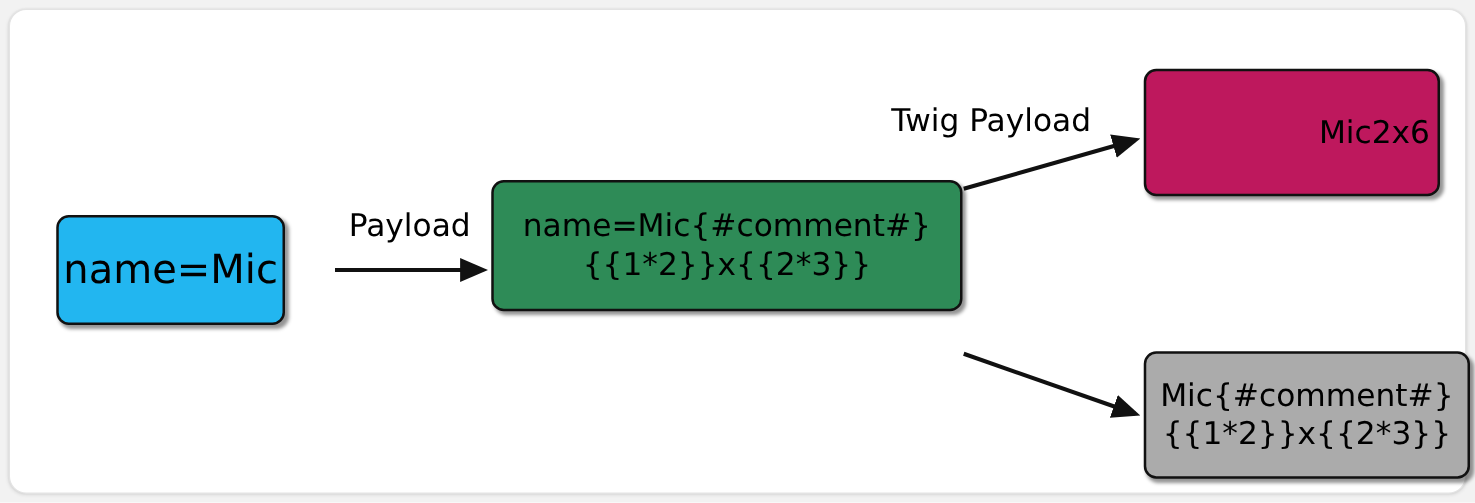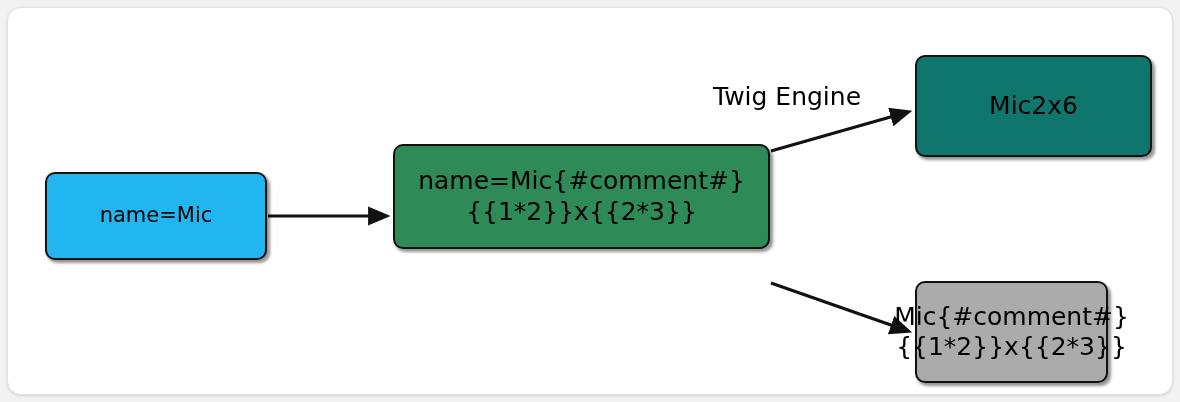--- a/index.html
+++ b/index.html
@@ -56,39 +56,40 @@
     box-shadow: 2.5px 3px 3px rgba(0,0,0,0.42);
   }
   .node .lines {
     line-height: 1.22;
     padding: 0 6px;
   }
   .node .lines div { white-space: nowrap; }
 
   #node-input {
     left: 45px;  top: 172px;
-    width: 222px; height: 88px;
+    width: 183px; height: 88px;
     background: #22B6F0;
-    font-size: 21px;
+    font-size: 32px;
   }
   #node-payload {
     left: 393px; top: 144px;
     width: 377px; height: 105px;
     background: #2E8B57;
     font-size: 25px;
   }
   #node-twig-result {
     left: 915px; top: 55px;
     width: 237px; height: 102px;
-    background: #0f766e;
+    background: #be185d;
     font-size: 25px;
+    justify-content: flex-end;
   }
   #node-other-result {
     left: 915px; top: 281px;
-    width: 193px; height: 102px;
+    width: 261px; height: 102px;
     background: #ABABAB;
     font-size: 25px;
   }
 
   .edge-label {
     position: absolute;
     color: #000000;
     font-size: 25px;
     line-height: 1.22;
     white-space: nowrap;
@@ -147,22 +148,25 @@
       </div>
     </div>
 
     <div class="node" id="node-other-result">
       <div class="lines">
         <div>Mic{#comment#}</div>
         <div>{{1*2}}x{{2*3}}</div>
       </div>
     </div>
 
+    <div class="edge-label" id="label-payload">
+      <div>Payload</div>
+    </div>
 
     <div class="edge-label" id="label-twig">
-      <div>Twig Engine</div>
+      <div>Twig Payload</div>
     </div>
 
     <div class="edge-label" id="label-other">
     </div>
 
   </div>
 </div>
 
 </body></html>

